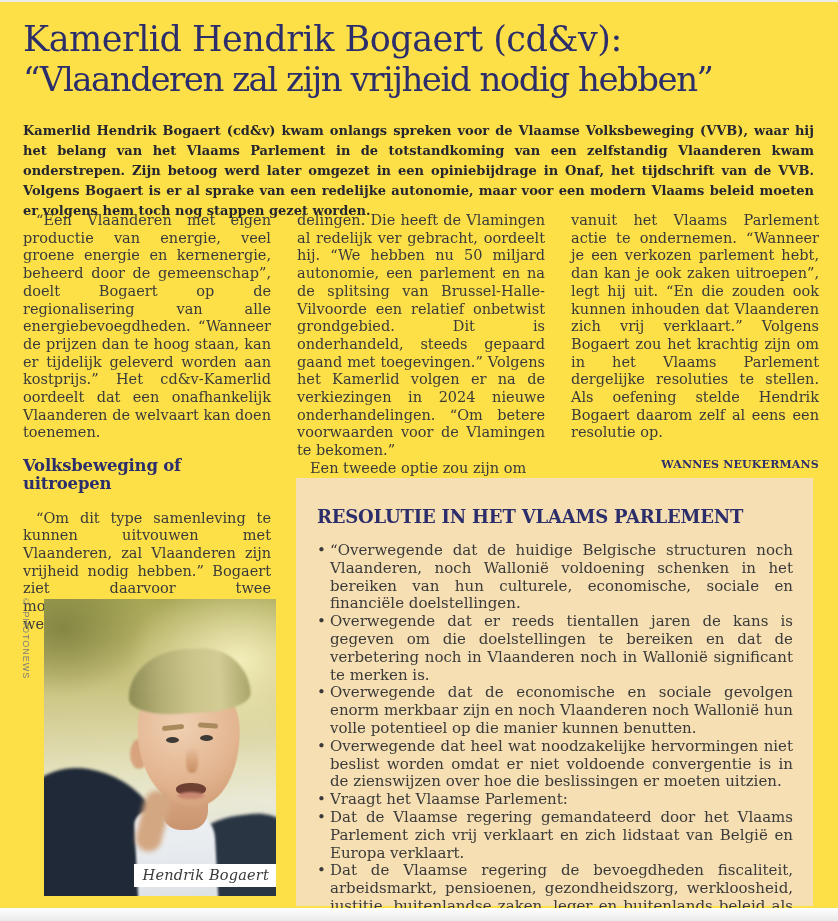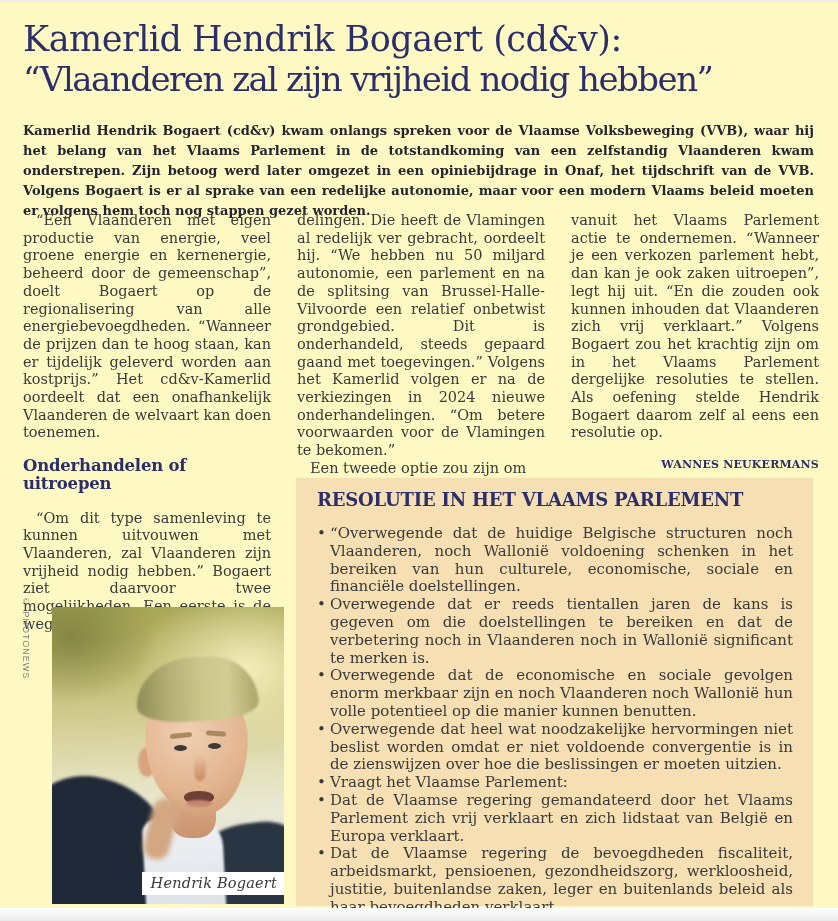--- a/index.html
+++ b/index.html
@@ -1,19 +1,19 @@
 <!DOCTYPE html>
 <html style="--navy: #2c2e6b; --body: #3a3a3a; --box: #f6dfb2;"><head>
 <meta charset="utf-8">
 <style>
   html,body{margin:0;padding:0;background:#ffffff;}
   .page{
     position:relative;
     width:838px;height:921px;
-    background:#fef9c3;
+    background:#fde047;
     font-family:"DejaVu Serif", serif;
     overflow:hidden;
   }
   .top-edge{position:absolute;top:0;left:0;right:0;height:2px;background:#ececec;}
   .bottom-fade{position:absolute;bottom:0;left:0;right:0;height:13px;
     background:linear-gradient(#ffffff,#e9e9e9);}
 
   
   .header{position:absolute;left:23px;top:20px;width:792px;}
   .kicker{
@@ -57,21 +57,21 @@
 
   
   .credit{
     position:absolute;left:21px;top:597px;
     writing-mode:vertical-rl;
     font-family:"Liberation Sans", sans-serif;
     font-size:9px;letter-spacing:1px;color:#7d7d7d;
   }
   figure.photo{
     position:absolute;left:40px;top:595px;width:232px;height:297px;
-    margin:12px;overflow:hidden;background:#cfc98c;
+    margin:4px;overflow:hidden;background:#cfc98c;
   }
   .ph-bg{position:absolute;inset:0;
     background:
       radial-gradient(ellipse 150px 110px at 82% 22%, rgba(246,240,190,0.95), rgba(246,240,190,0) 70%),
       radial-gradient(ellipse 120px 90px at 10% 12%, rgba(120,124,60,0.8), rgba(120,124,60,0) 70%),
       linear-gradient(178deg,#a2a351 0%,#b5b164 14%,#c7c17d 28%,#d7d19b 42%,#e4e1bc 56%,#eae9d6 68%,#e2e3d8 80%,#d6d8d0 100%);
     filter:blur(2px);transform:scale(1.05);}
   .ph-suit-l{position:absolute;left:-38px;bottom:-34px;width:165px;height:160px;
     background:#1f2937;border-radius:42% 58% 8% 8%;transform:rotate(9deg);filter:blur(1.5px);}
   .ph-suit-r{position:absolute;right:-30px;bottom:-40px;width:135px;height:120px;
@@ -112,21 +112,21 @@
   figcaption.caption{
     position:absolute;right:0;bottom:9px;
     background:#ffffff;padding:3px 7px 4px 9px;
     font-style:italic;font-size:14.5px;color:#3a3a3a;letter-spacing:0.2px;
   }
 
   
   .resolution-box{
     position:absolute;left:296px;top:478px;width:517px;height:428px;
     background:var(--box);box-sizing:border-box;
-    padding:11px 20px 16px 21px;
+    padding:28px 20px 16px 21px;
   }
   .box-title{
     margin:0 0 15px 0;
     font-size:18px;font-weight:bold;color:var(--navy);
     letter-spacing:-0.2px;
   }
   .box-list{margin:0;padding:0;list-style:none;
     font-size:15px;line-height:17.8px;color:var(--body);text-align:justify;}
   .box-list li{position:relative;padding-left:13px;margin:0;}
   .box-list li::before{content:"•";position:absolute;left:0;top:0;color:var(--body);}
@@ -140,21 +140,21 @@
   <header class="header">
     <div class="kicker">Kamerlid Hendrik Bogaert (cd&amp;v):</div>
     <div class="headline">“Vlaanderen zal zijn vrijheid nodig hebben”</div>
   </header>
 
   <p class="intro">Kamerlid Hendrik Bogaert (cd&amp;v) kwam onlangs spreken voor de Vlaamse Volksbeweging (VVB), waar hij het belang van het Vlaams Parlement in de totstandkoming van een zelfstandig Vlaanderen kwam onderstrepen. Zijn betoog werd later omgezet in een opiniebijdrage in Onaf, het tijdschrift van de VVB. Volgens Bogaert is er al sprake van een redelijke autonomie, maar voor een modern Vlaams beleid moeten er volgens hem toch nog stappen gezet worden.</p>
 
   <div class="cols">
     <div class="col">
       <p class="indent">“Een Vlaanderen met eigen productie van energie, veel groene energie en kernenergie, beheerd door de gemeenschap”, doelt Bogaert op de regionalisering van alle energiebevoegdheden. “Wanneer de prijzen dan te hoog staan, kan er tijdelijk geleverd worden aan kostprijs.” Het cd&amp;v-Kamerlid oordeelt dat een onafhankelijk Vlaanderen de welvaart kan doen toenemen.</p>
-      <h2 class="subhead">Onderhandelen of uitroepen</h2>
+      <h2 class="subhead">Volksbeweging of uitroepen</h2>
       <p class="indent">“Om dit type samenleving te kunnen uitvouwen met Vlaanderen, zal Vlaanderen zijn vrijheid nodig hebben.” Bogaert ziet daarvoor twee mogelijkheden. Een eerste is de weg van de onderhan-</p>
     </div>
     <div class="col">
       <p>delingen. Die heeft de Vlamingen al redelijk ver gebracht, oordeelt hij. “We hebben nu 50 miljard autonomie, een parlement en na de splitsing van Brussel-Halle-Vilvoorde een relatief onbetwist grondgebied. Dit is onderhandeld, steeds gepaard gaand met toegevingen.” Volgens het Kamerlid volgen er na de verkiezingen in 2024 nieuwe onderhandelingen. “Om betere voorwaarden voor de Vlamingen te bekomen.”</p>
       <p class="indent">Een tweede optie zou zijn om</p>
     </div>
     <div class="col">
       <p>vanuit het Vlaams Parlement actie te ondernemen. “Wanneer je een verkozen parlement hebt, dan kan je ook zaken uitroepen”, legt hij uit. “En die zouden ook kunnen inhouden dat Vlaanderen zich vrij verklaart.” Volgens Bogaert zou het krachtig zijn om in het Vlaams Parlement dergelijke resoluties te stellen. Als oefening stelde Hendrik Bogaert daarom zelf al eens een resolutie op.</p>
       <div class="byline">WANNES NEUKERMANS</div>
     </div>

